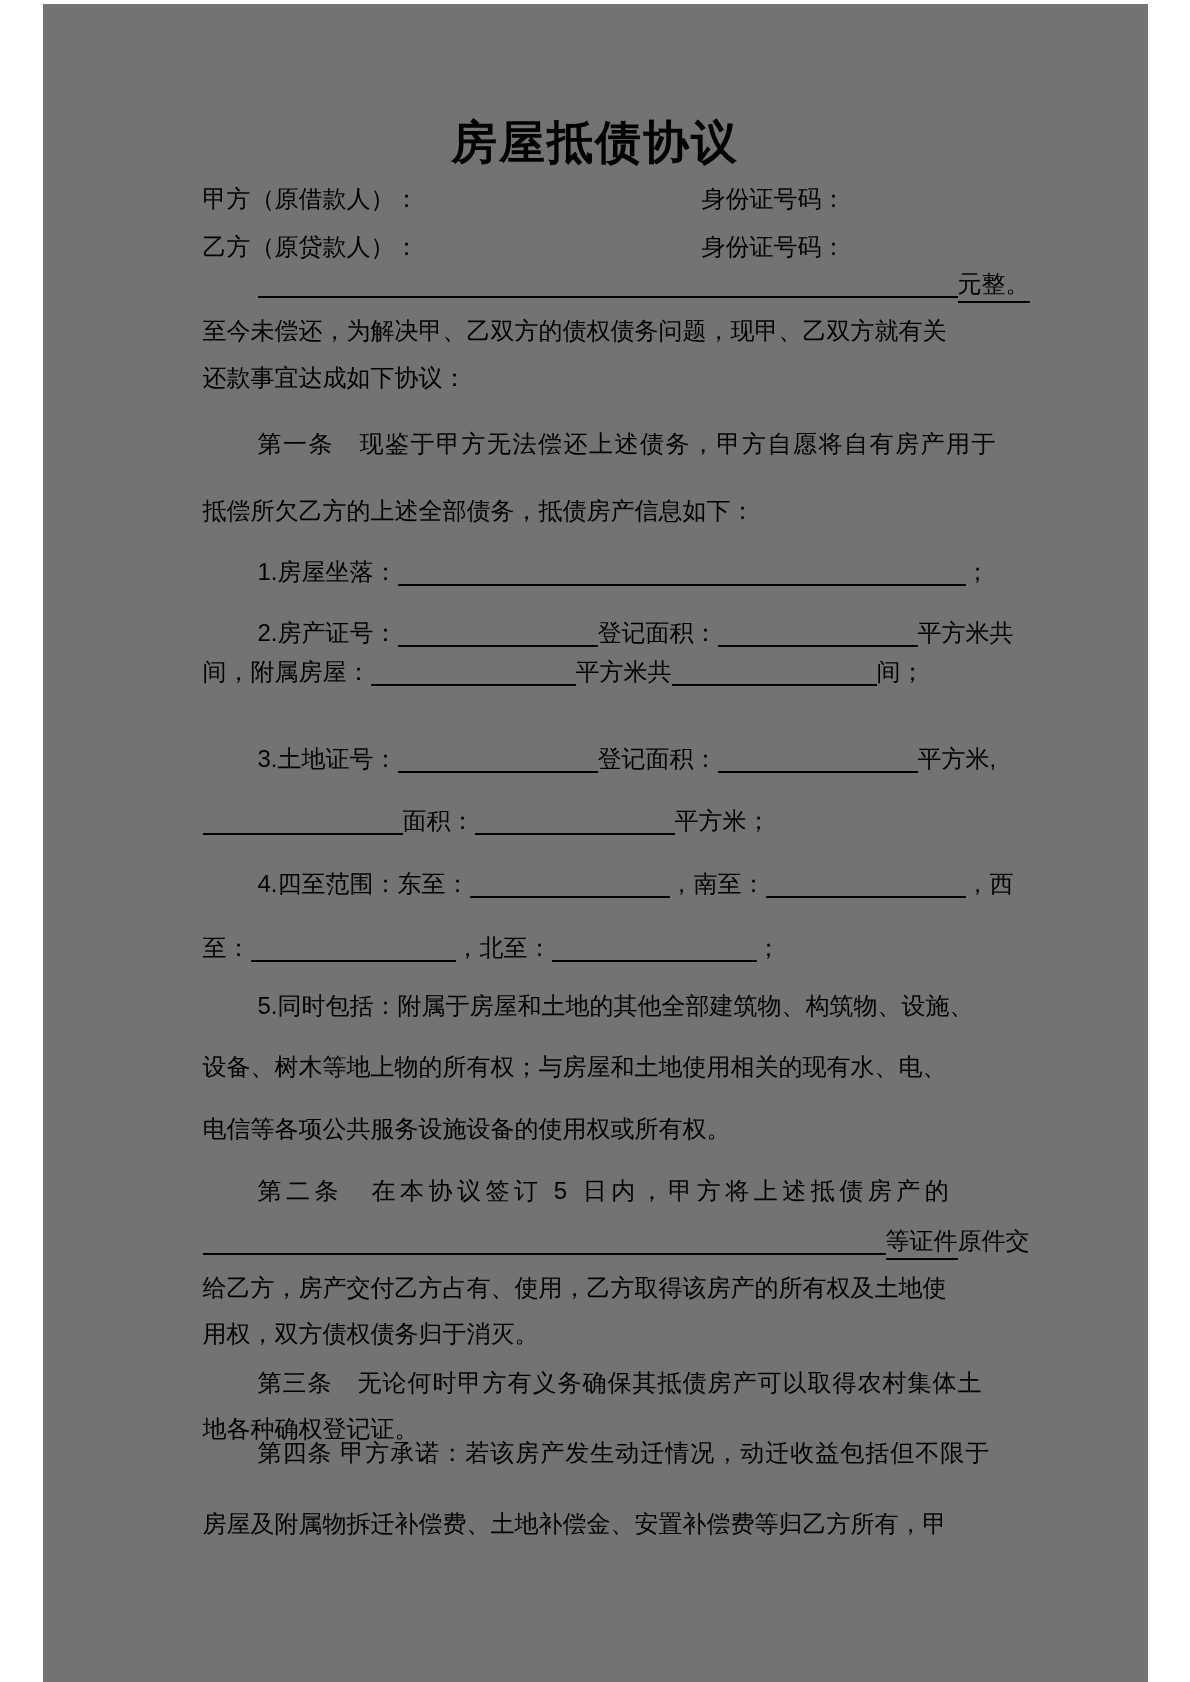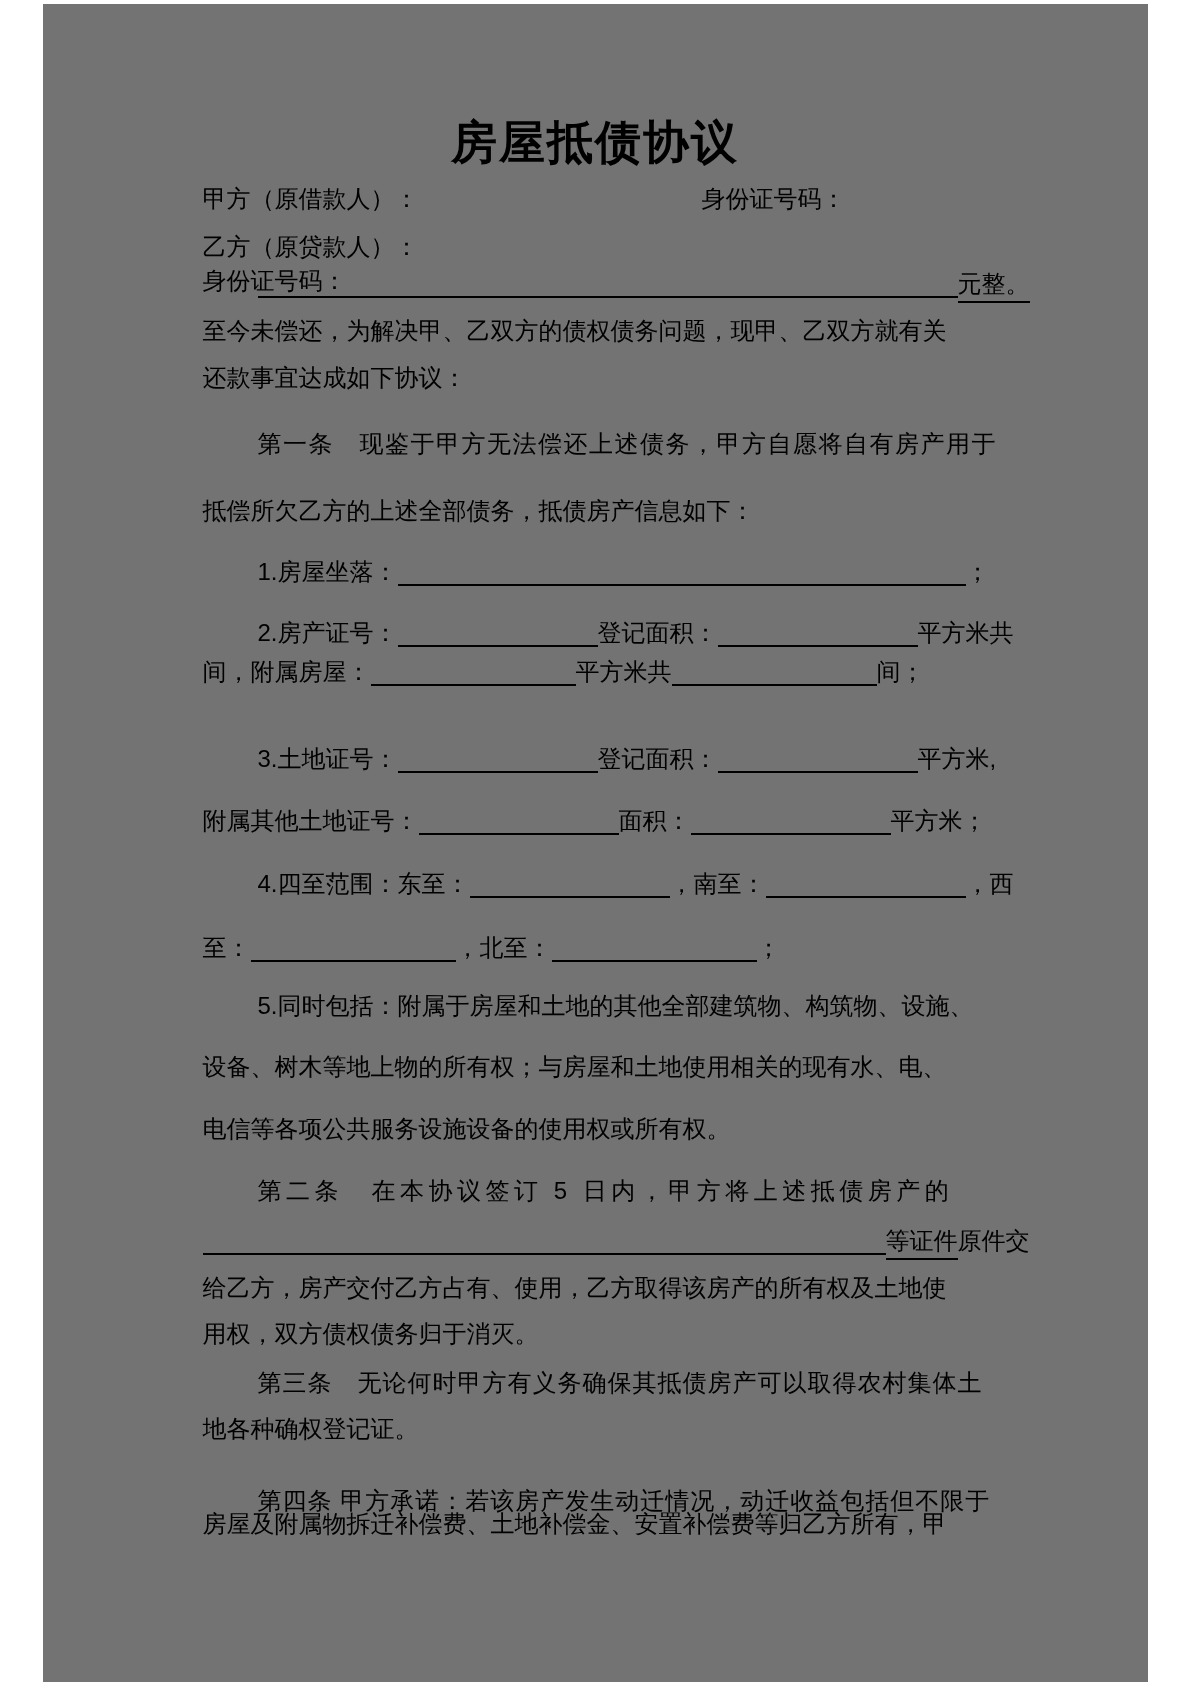--- a/index.html
+++ b/index.html
@@ -58,38 +58,38 @@
   }
   .line .g { flex: 0 0 auto; height: 0; }
 </style>
 </head>
 <body>
 
 <div class="page">
   <h1 class="doc-title">房屋抵债协议</h1>
   <div id="doc-body">
       <div class="line" style="top: 178px;"><span class="t">甲方（原借款人）：</span><span class="g" style="width: 283px;"></span><span class="t">身份证号码：</span></div>
-      <div class="line" style="top: 226px; flex-direction: column;"><span class="t">乙方（原贷款人）：</span><span class="g" style="width: 283px;"></span><span class="t">身份证号码：</span></div>
+      <div class="line" style="top: 226px;"><span class="t">乙方（原贷款人）：</span><span class="g" style="width: 283px;"></span><span class="t">身份证号码：</span></div>
       <div class="line" style="top: 263px; padding-left: 55px;"><span class="bf"></span><span class="u">元整。</span></div>
       <div class="line" style="top: 310px;"><span class="t">至今未偿还，为解决甲、乙双方的债权债务问题，现甲、乙双方就有关</span></div>
       <div class="line" style="top: 357px;"><span class="t">还款事宜达成如下协议：</span></div>
       <div class="line" style="top: 423px; padding-left: 55px; letter-spacing: 1.5px;"><span class="t">第一条　现鉴于甲方无法偿还上述债务，甲方自愿将自有房产用于</span></div>
       <div class="line" style="top: 490px;"><span class="t">抵偿所欠乙方的上述全部债务，抵债房产信息如下：</span></div>
       <div class="line" style="top: 551px; padding-left: 55px;"><span class="t">1.房屋坐落：</span><span class="bf"></span><span class="t">；</span><span class="g" style="width: 40px;"></span></div>
       <div class="line" style="top: 612px; padding-left: 55px;"><span class="t">2.房产证号：</span><span class="b" style="width: 200px;"></span><span class="t">登记面积：</span><span class="b" style="width: 200px;"></span><span class="t">平方米共</span></div>
       <div class="line" style="top: 651px;"><span class="t">间，附属房屋：</span><span class="b" style="width: 205px;"></span><span class="t">平方米共</span><span class="b" style="width: 205px;"></span><span class="t">间；</span></div>
       <div class="line" style="top: 738px; padding-left: 55px;"><span class="t">3.土地证号：</span><span class="b" style="width: 200px;"></span><span class="t">登记面积：</span><span class="b" style="width: 200px;"></span><span class="t">平方米,</span></div>
-      <div class="line" style="top: 800px;"><span class="t">附属其他土地证号：</span><span class="b" style="width: 200px;"></span><span class="t">面积：</span><span class="b" style="width: 200px;"></span><span class="t">平方米；</span></div>
+      <div class="line" style="top: 800px;"><span class="b" style="width: 200px;"></span><span class="t">面积：</span><span class="b" style="width: 200px;"></span><span class="t">平方米；</span></div>
       <div class="line" style="top: 863px; padding-left: 55px;"><span class="t">4.四至范围：东至：</span><span class="b" style="width: 200px;"></span><span class="t">，南至：</span><span class="b" style="width: 200px;"></span><span class="t">，西</span></div>
       <div class="line" style="top: 927px;"><span class="t">至：</span><span class="b" style="width: 205px;"></span><span class="t">，北至：</span><span class="b" style="width: 205px;"></span><span class="t">；</span></div>
       <div class="line" style="top: 985px; padding-left: 55px;"><span class="t">5.同时包括：附属于房屋和土地的其他全部建筑物、构筑物、设施、</span></div>
       <div class="line" style="top: 1046px;"><span class="t">设备、树木等地上物的所有权；与房屋和土地使用相关的现有水、电、</span></div>
       <div class="line" style="top: 1108px;"><span class="t">电信等各项公共服务设施设备的使用权或所有权。</span></div>
       <div class="line" style="top: 1170px; padding-left: 55px; letter-spacing: 4.5px;"><span class="t">第二条　在本协议签订 5 日内，甲方将上述抵债房产的</span></div>
       <div class="line" style="top: 1220px;"><span class="bf"></span><span class="u">等证件</span><span class="t">原件交</span></div>
       <div class="line" style="top: 1267px;"><span class="t">给乙方，房产交付乙方占有、使用，乙方取得该房产的所有权及土地使</span></div>
       <div class="line" style="top: 1313px;"><span class="t">用权，双方债权债务归于消灭。</span></div>
       <div class="line" style="top: 1362px; padding-left: 55px; letter-spacing: 1px;"><span class="t">第三条　无论何时甲方有义务确保其抵债房产可以取得农村集体土</span></div>
       <div class="line" style="top: 1408px;"><span class="t">地各种确权登记证。</span></div>
-      <div class="line" style="top: 1480px; padding-left: 55px; letter-spacing: 1px;"><span class="t">第四条 甲方承诺：若该房产发生动迁情况，动迁收益包括但不限于</span></div>
+      <div class="line" style="top: 1432px; padding-left: 55px; letter-spacing: 1px;"><span class="t">第四条 甲方承诺：若该房产发生动迁情况，动迁收益包括但不限于</span></div>
       <div class="line" style="top: 1503px;"><span class="t">房屋及附属物拆迁补偿费、土地补偿金、安置补偿费等归乙方所有，甲</span></div>
     </div>
 </div>
 
 </body></html>

